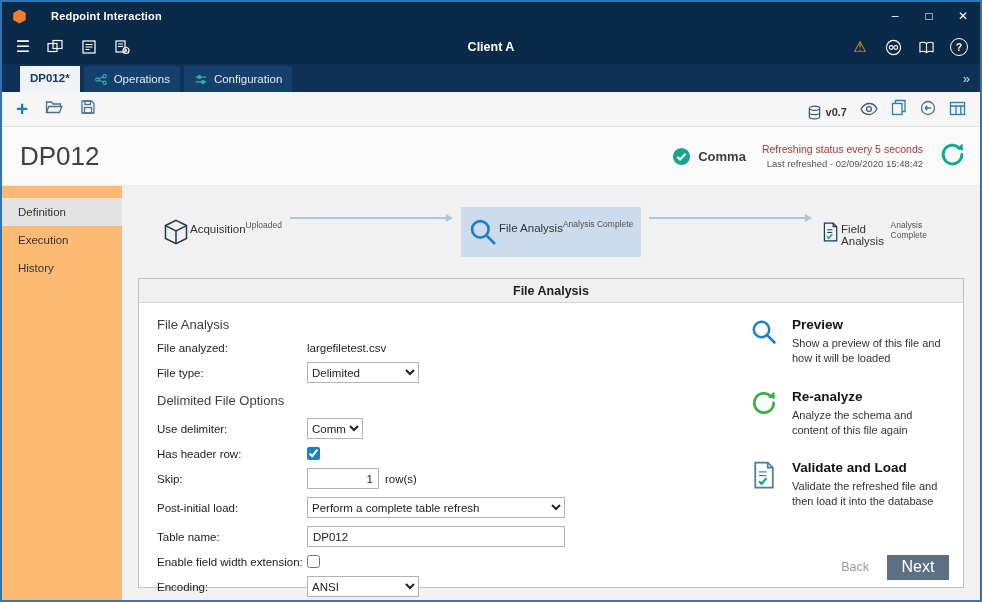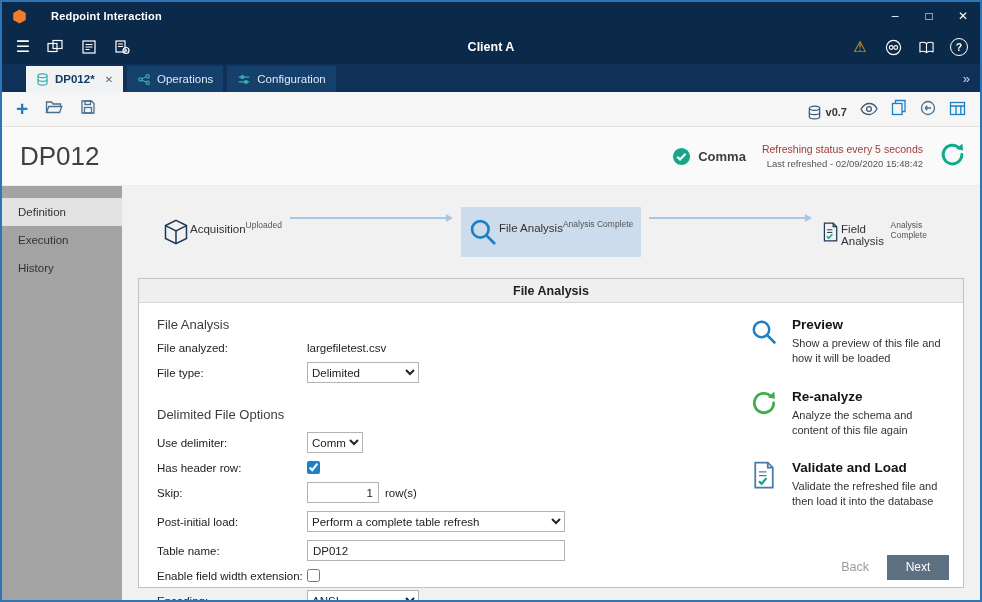--- a/index.html
+++ b/index.html
@@ -16,41 +16,41 @@
   .appbar .left{display:flex;align-items:center;gap:15px;}
   .menu-glyph{font-size:16px;line-height:16px;}
   .client{position:absolute;left:50%;transform:translateX(-50%);font-size:12.5px;font-weight:bold;}
   .appbar .right{margin-left:auto;display:flex;align-items:center;gap:15px;}
   .abar-icon{width:18px;height:18px;display:flex;align-items:center;justify-content:center;}
   .warn-glyph{color:#f2b01e;font-size:15px;}
   .help-circle{width:16px;height:16px;border:1.4px solid #fff;border-radius:50%;display:flex;align-items:center;justify-content:center;font-size:10.5px;font-weight:bold;color:#fff;}
   
   .tabbar{height:28px;flex:0 0 28px;background:#0f3158;display:flex;align-items:flex-end;}
   .tab{height:26px;display:flex;align-items:center;gap:6px;padding:0 10px;font-size:11.5px;white-space:nowrap;}
-  .tab.active{background:#f1f2f4;color:#123a63;font-weight:bold;margin-left:24px;}
+  .tab.active{background:#f1f2f4;color:#123a63;font-weight:bold;margin-left:18px;flex-direction:column;}
   .tab.inactive{background:#16406c;color:#dfe9f4;margin-left:4px;}
   .tab .close{color:#5b6b7c;font-size:10px;margin-left:4px;font-weight:normal;}
   .tab-overflow{margin-left:auto;color:#cfd9e6;font-size:13px;padding:0 10px;align-self:center;}
   
   .docbar{height:34px;flex:0 0 34px;background:#f6f6f6;border-bottom:1px solid #e2e2e2;display:flex;align-items:center;padding:0 14px;}
   .docbar .left{display:flex;align-items:center;gap:17px;}
   .docbar .right{margin-left:auto;display:flex;align-items:flex-end;gap:13px;}
   .plus{color:#1d7fc4;font-size:21px;font-weight:bold;line-height:20px;}
   .ver{font-size:11px;color:#333;display:flex;align-items:center;gap:4px;font-weight:bold;}
   
   .pagehead{height:58px;flex:0 0 58px;background:#fafafa;display:flex;align-items:center;padding:0 14px 0 18px;border-bottom:1px solid #ececec;}
   .pagehead h1{font-size:26px;font-weight:300;color:#404040;margin:0;}
   .ph-right{margin-left:auto;display:flex;align-items:center;gap:16px;}
   .valid{display:flex;align-items:center;gap:7px;font-size:13px;font-weight:bold;color:#3c3c3c;}
   .refresh-note{text-align:right;}
   .refresh-note .l1{font-size:10.5px;color:#9d3b36;}
   .refresh-note .l2{font-size:9.5px;color:#555;margin-top:3px;}
   
   .main{flex:1;display:flex;min-height:0;}
-  .sidebar{width:120px;flex:0 0 120px;background:#a3a3a3;padding-top:12px;}
+  .sidebar{width:120px;flex:0 0 120px;background:#fdba74;padding-top:12px;}
   .side-item{padding:8px 16px;font-size:11.5px;color:#333;}
   .side-item.active{background:#e3e3e3;}
   .content{flex:1;background:#f1f1f1;display:flex;flex-direction:column;min-width:0;padding:0 14px;}
   
   .stepper{height:92px;flex:0 0 92px;display:flex;align-items:center;padding:0 26px;}
   .step{display:flex;flex-direction:row;align-items:flex-start;width:120px;}
   .step .slabel{font-size:11.5px;color:#333;margin-top:6px;}
   .step .sstatus{font-size:8.5px;color:#555;margin-top:3px;}
   .step.active{background:#ccdcec;width:168px;padding:9px 6px;}
   .arrow{flex:1;display:flex;align-items:center;transform:translateY(-14px);margin:0 8px;}
@@ -71,21 +71,21 @@
   .suffix{font-size:11.5px;color:#222;margin-left:6px;}
   input[type=checkbox]{width:13px;height:13px;accent-color:#1d7fc4;margin:0;}
   .static-val{font-size:11.5px;color:#222;}
   .actions-col{flex:1;padding-left:46px;padding-top:2px;}
   .action{display:flex;gap:12px;margin-bottom:23px;}
   .action .aicon{width:32px;flex:0 0 32px;display:flex;justify-content:center;align-items:flex-start;}
   .action .atitle{font-size:13.5px;font-weight:bold;color:#141414;}
   .action .adesc{font-size:11px;color:#333;margin-top:4px;max-width:255px;line-height:1.35;}
   .panel-footer{flex:0 0 40px;display:flex;align-items:center;justify-content:flex-end;gap:18px;padding:0 14px;}
   .back{font-size:12.5px;color:#9b9b9b;}
-  .next{background:#5d7081;color:#fff;font-size:12px;border:none;width:62px;height:25px;font-family:"Liberation Sans",sans-serif;}
+  .next{background:#5d7081;color:#fff;font-size:16px;border:none;width:62px;height:25px;font-family:"Liberation Sans",sans-serif;}
 </style>
 </head>
 <body>
 
 <div class="window">
 
   <div class="titlebar">
     <span class="logo">
       <svg width="15" height="15" viewBox="0 0 16 16">
           <polygon points="8,0.5 14.7,4.2 14.7,11.8 8,15.5 1.3,11.8 1.3,4.2" fill="#ee7c2b"></polygon>
@@ -310,21 +310,21 @@
               <span class="static-val">largefiletest.csv</span>
             </div>
 
             <div class="frow">
               <label>File type:</label>
               <select class="w112">
                 <option>Delimited</option>
               </select>
             </div>
 
-            <div class="section-h" style="margin-top:24px;">Delimited File Options</div>
+            <div class="section-h" style="margin-top:10px;">Delimited File Options</div>
 
             <div class="frow">
               <label>Use delimiter:</label>
               <select class="w76">
                 <option>Comma (,)</option>
               </select>
             </div>
 
             <div class="frow">
               <label>Has header row:</label>

